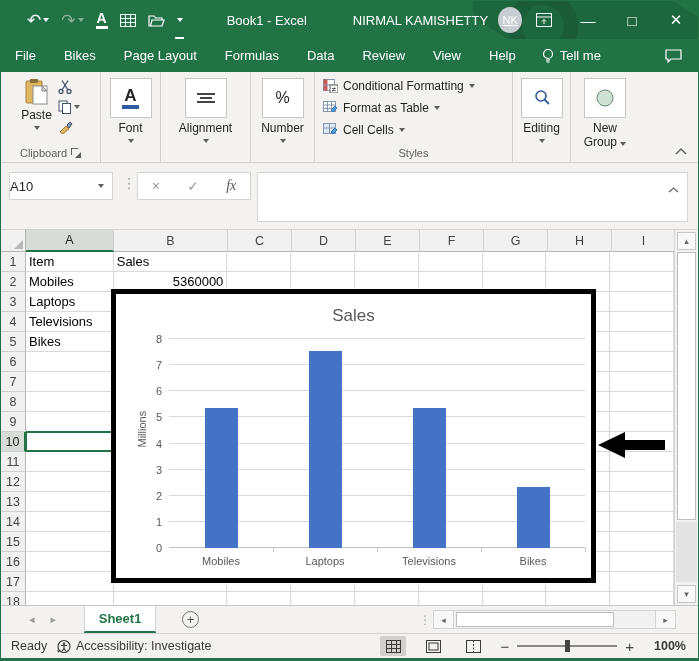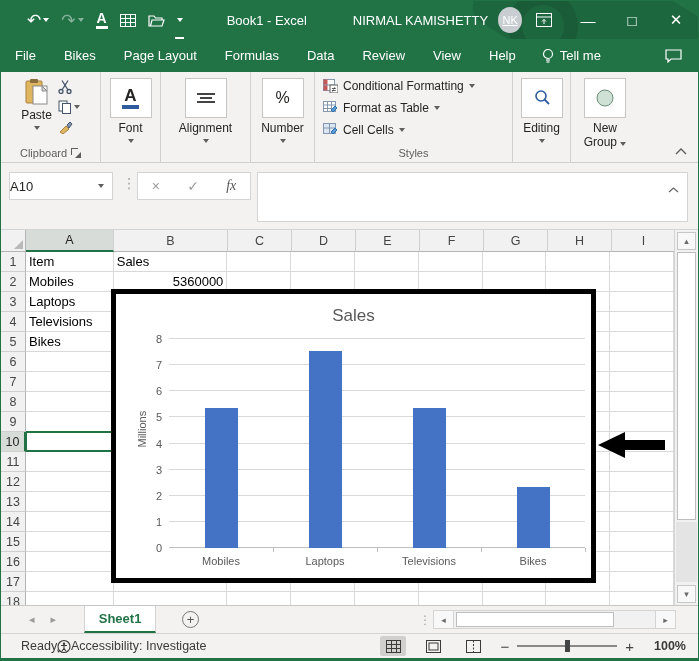--- a/index.html
+++ b/index.html
@@ -120,22 +120,22 @@
   .sheet-tab { margin-left:28px; width:72px; background:#fff; border-left:1px solid #d4d4d4; border-right:1px solid #d4d4d4; border-bottom:2px solid #217346; display:flex; align-items:center; justify-content:center; font-size:13px; font-weight:bold; color:#217346; cursor:pointer; }
   .add-sheet { width:17px; height:17px; border:1px solid #767676; border-radius:50%; color:#555; display:flex; align-items:center; justify-content:center; font-size:13px; margin:auto 0 auto 26px; cursor:pointer; line-height:1; }
   .sb-dots { position:absolute; left:418px; top:7px; color:#a0a0a0; font-size:12px; }
   .h-scroll { position:absolute; left:432px; top:4px; width:243px; height:19px; background:#f1f1f1; border:1px solid #d4d4d4; display:flex; }
   .h-arrow { width:20px; background:#f8f8f8; border-right:1px solid #d4d4d4; color:#6a6a6a; font-size:9px; display:flex; align-items:center; justify-content:center; cursor:pointer; }
   .h-arrow.right { border-right:none; border-left:1px solid #d4d4d4; margin-left:auto; }
   .h-thumb { width:158px; background:#fff; border:1px solid #bdbdbd; margin:1px 0 1px 2px; cursor:grab; }
 
   
   .statusbar { height:27px; background:#f3f2f1; border-top:1px solid #d4d4d4; border-bottom:2px solid #217346; display:flex; align-items:center; font-size:12.5px; color:#3b3a39; flex:0 0 auto; }
-  .sb-ready { padding-left:20px; width:55px; cursor:default; }
-  .sb-access { display:flex; align-items:center; cursor:pointer; }
+  .sb-ready { padding-left:10px; width:55px; cursor:default; }
+  .sb-access { display:flex; align-items:center; gap:5px; cursor:pointer; }
   .sb-right { margin-left:auto; display:flex; align-items:center; gap:14px; padding-right:12px; }
   .view-btn { width:26px; height:20px; display:flex; align-items:center; justify-content:center; cursor:pointer; border-radius:2px; }
   .view-btn.active { background:#d2d0ce; }
   .zoom-ctl { display:flex; align-items:center; gap:8px; }
   .zoom-ctl .zo, .zoom-ctl .zi { font-size:15px; color:#444; cursor:pointer; line-height:1; }
   .z-track { width:100px; height:2px; background:#8a8886; position:relative; cursor:pointer; }
   .z-handle { position:absolute; left:48px; top:-5px; width:5px; height:12px; background:#444; cursor:grab; }
   .zoom-pct { width:38px; text-align:right; cursor:pointer;font-weight:bold; }
 </style>
 </head>

